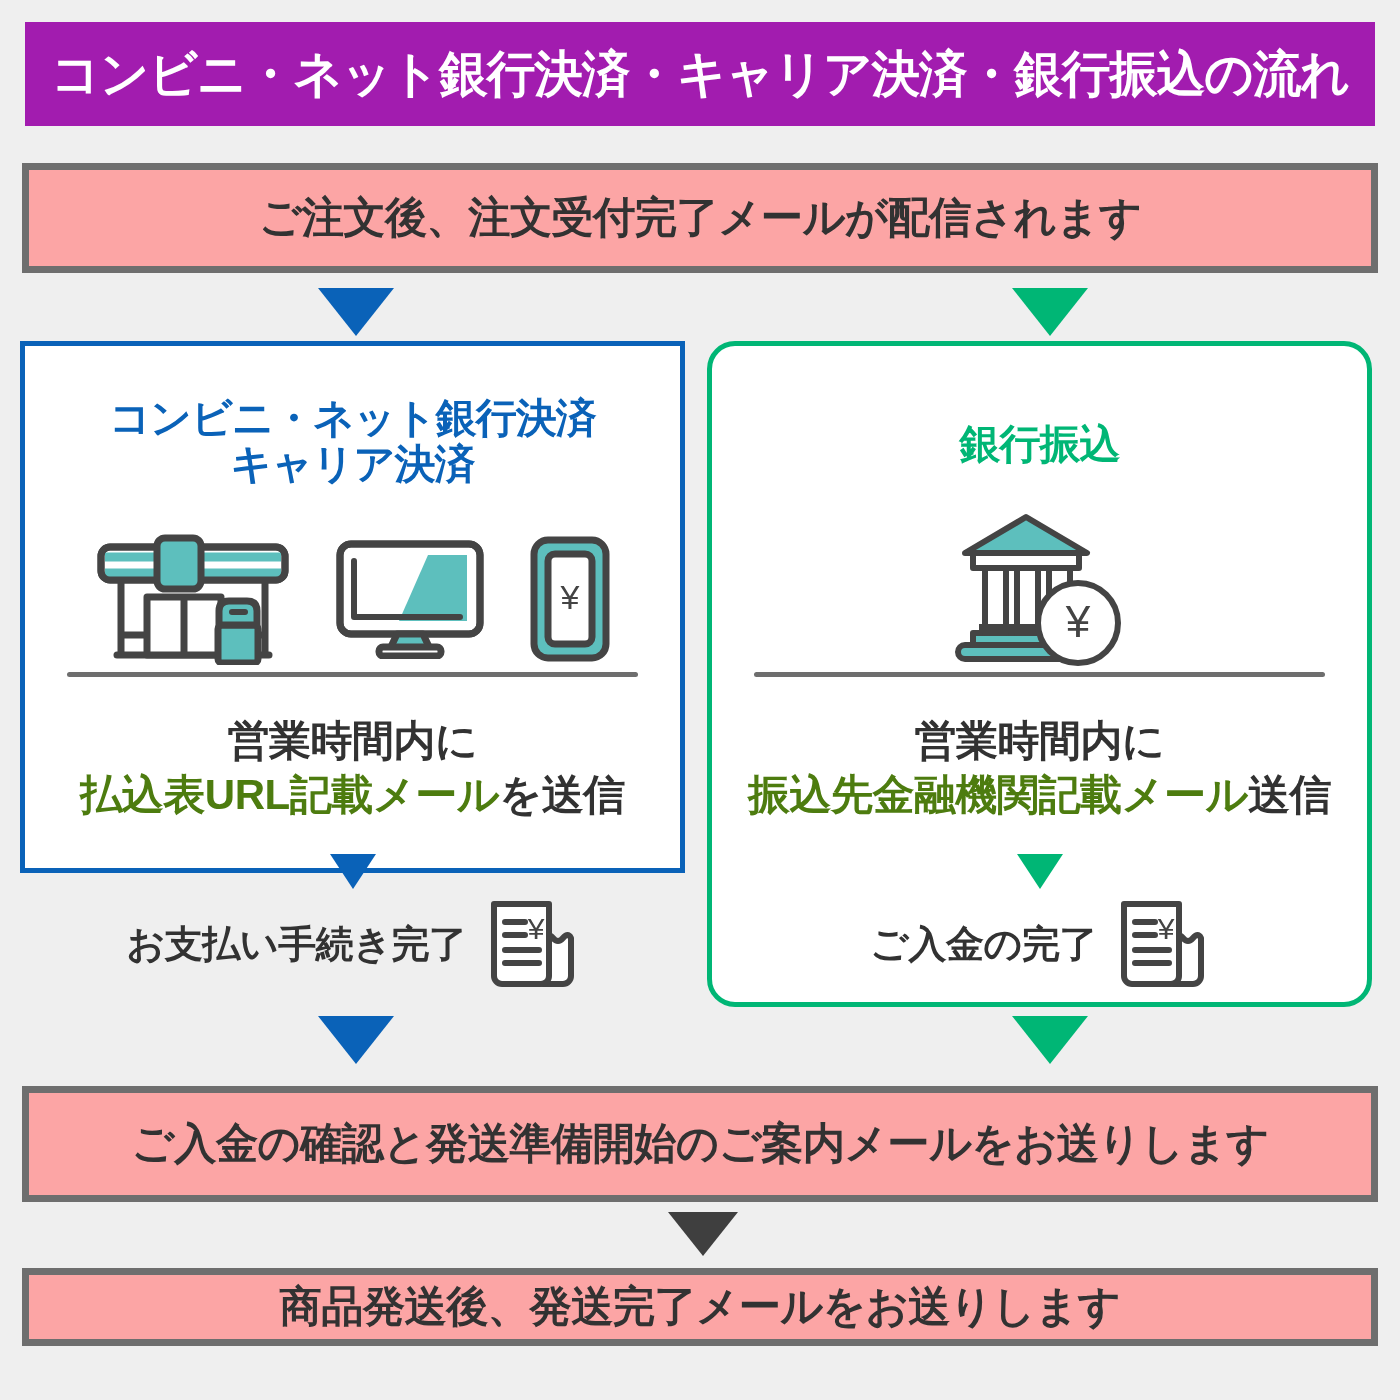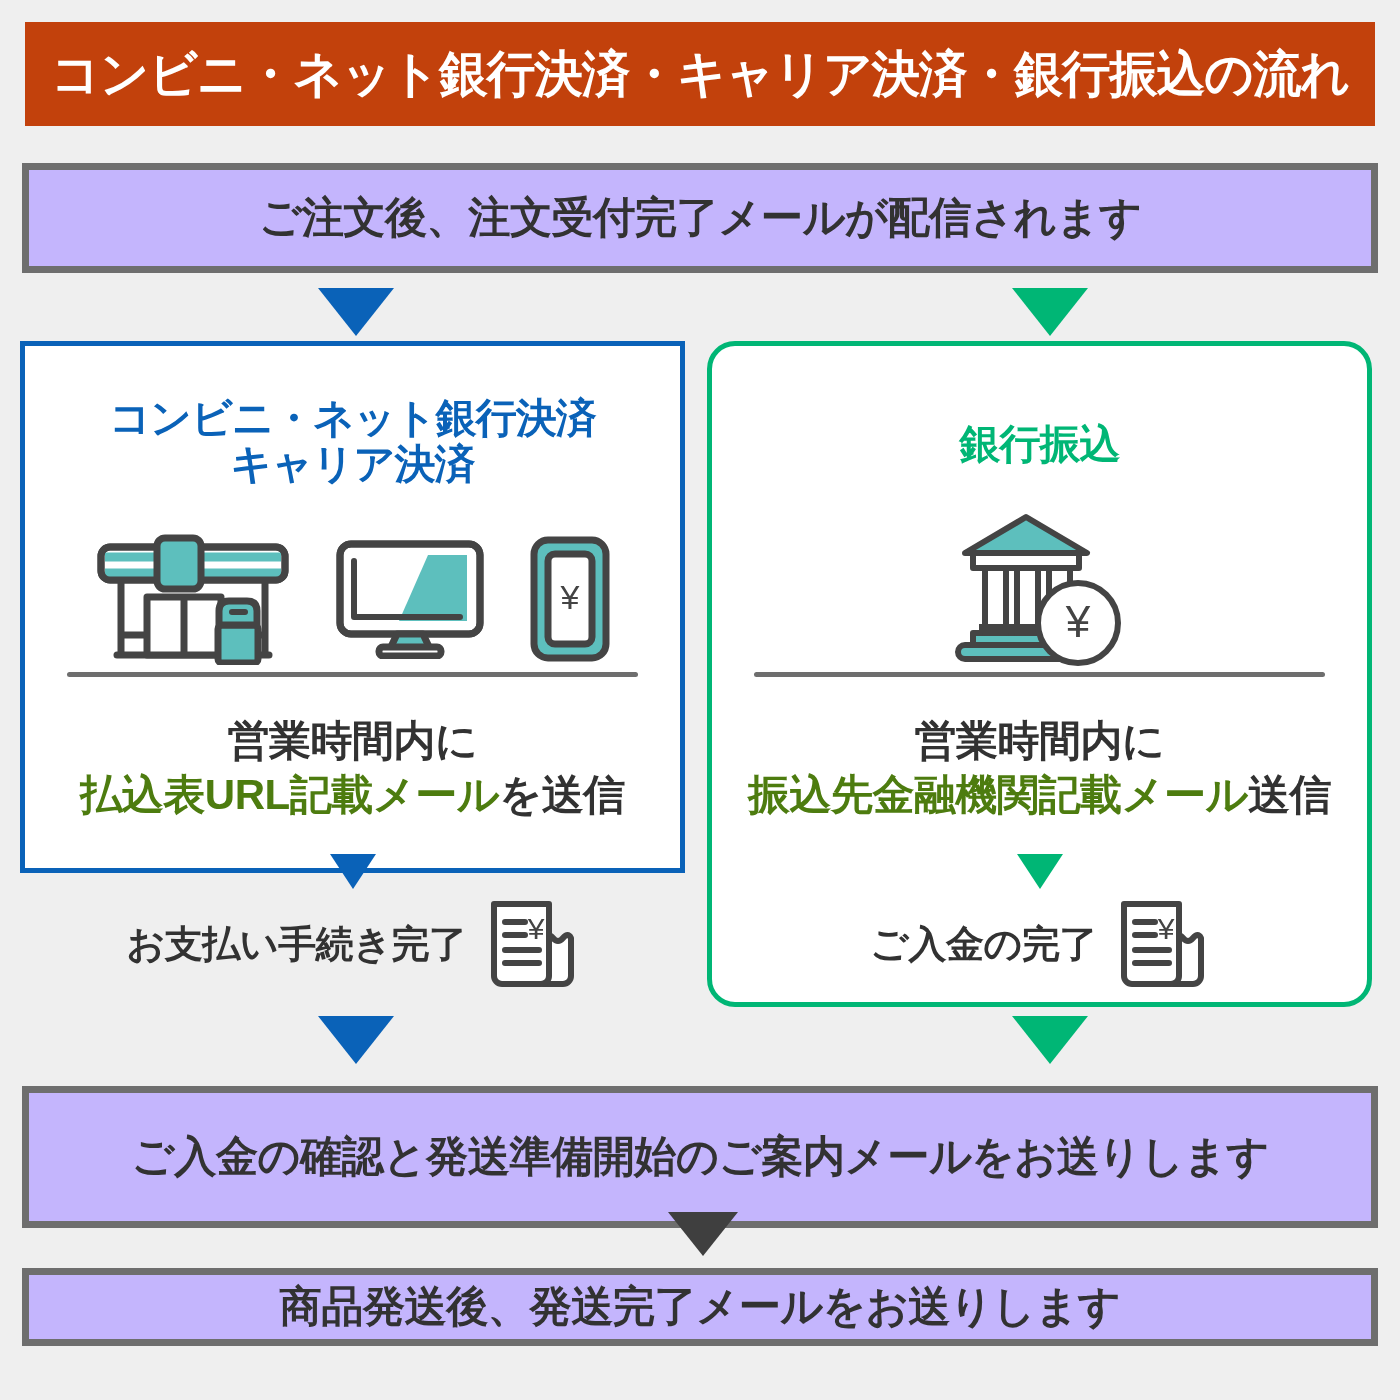--- a/index.html
+++ b/index.html
@@ -8,39 +8,39 @@
     background:#efefef;
     font-family:"Liberation Sans","DejaVu Sans",sans-serif;
     overflow:hidden;
     position:relative;
   }
   .stage{position:absolute;left:0;top:0;width:1400px;height:1400px;}
 
   
   .header{
     position:absolute;left:25px;top:22px;width:1350px;height:104px;
-    background:#c2410c;
+    background:#a21caf;
     display:flex;align-items:center;justify-content:center;
   }
   .header-title{
     color:#ffffff;font-weight:bold;font-size:50px;letter-spacing:-1px;
     white-space:nowrap;transform:scaleX(.97);
   }
 
   
   .gbox{
-    position:absolute;background:#c4b5fd;border:7px solid #6e6e6e;
+    position:absolute;background:#fca5a5;border:7px solid #6e6e6e;
     box-sizing:border-box;display:flex;align-items:center;justify-content:center;
   }
   .gbox-text{
     color:#323232;font-weight:bold;font-size:43px;white-space:nowrap;
     letter-spacing:-0.5px;transform:scaleX(.98);
   }
   #step1{left:22px;top:163px;width:1356px;height:110px;}
-  #step4{left:22px;top:1086px;width:1356px;height:142px;}
+  #step4{left:22px;top:1086px;width:1356px;height:116px;}
   #step5{left:22px;top:1268px;width:1356px;height:78px;}
 
   
   .tri{position:absolute;width:0;height:0;border-style:solid;}
 
   #arrow-to-left{left:318px;top:288px;
     border-width:48px 38px 0 38px;border-color:#0a62b8 transparent transparent transparent;}
   #arrow-to-right{left:1012px;top:288px;
     border-width:48px 38px 0 38px;border-color:#00b675 transparent transparent transparent;}
   #arrow-left-out{left:318px;top:1016px;

